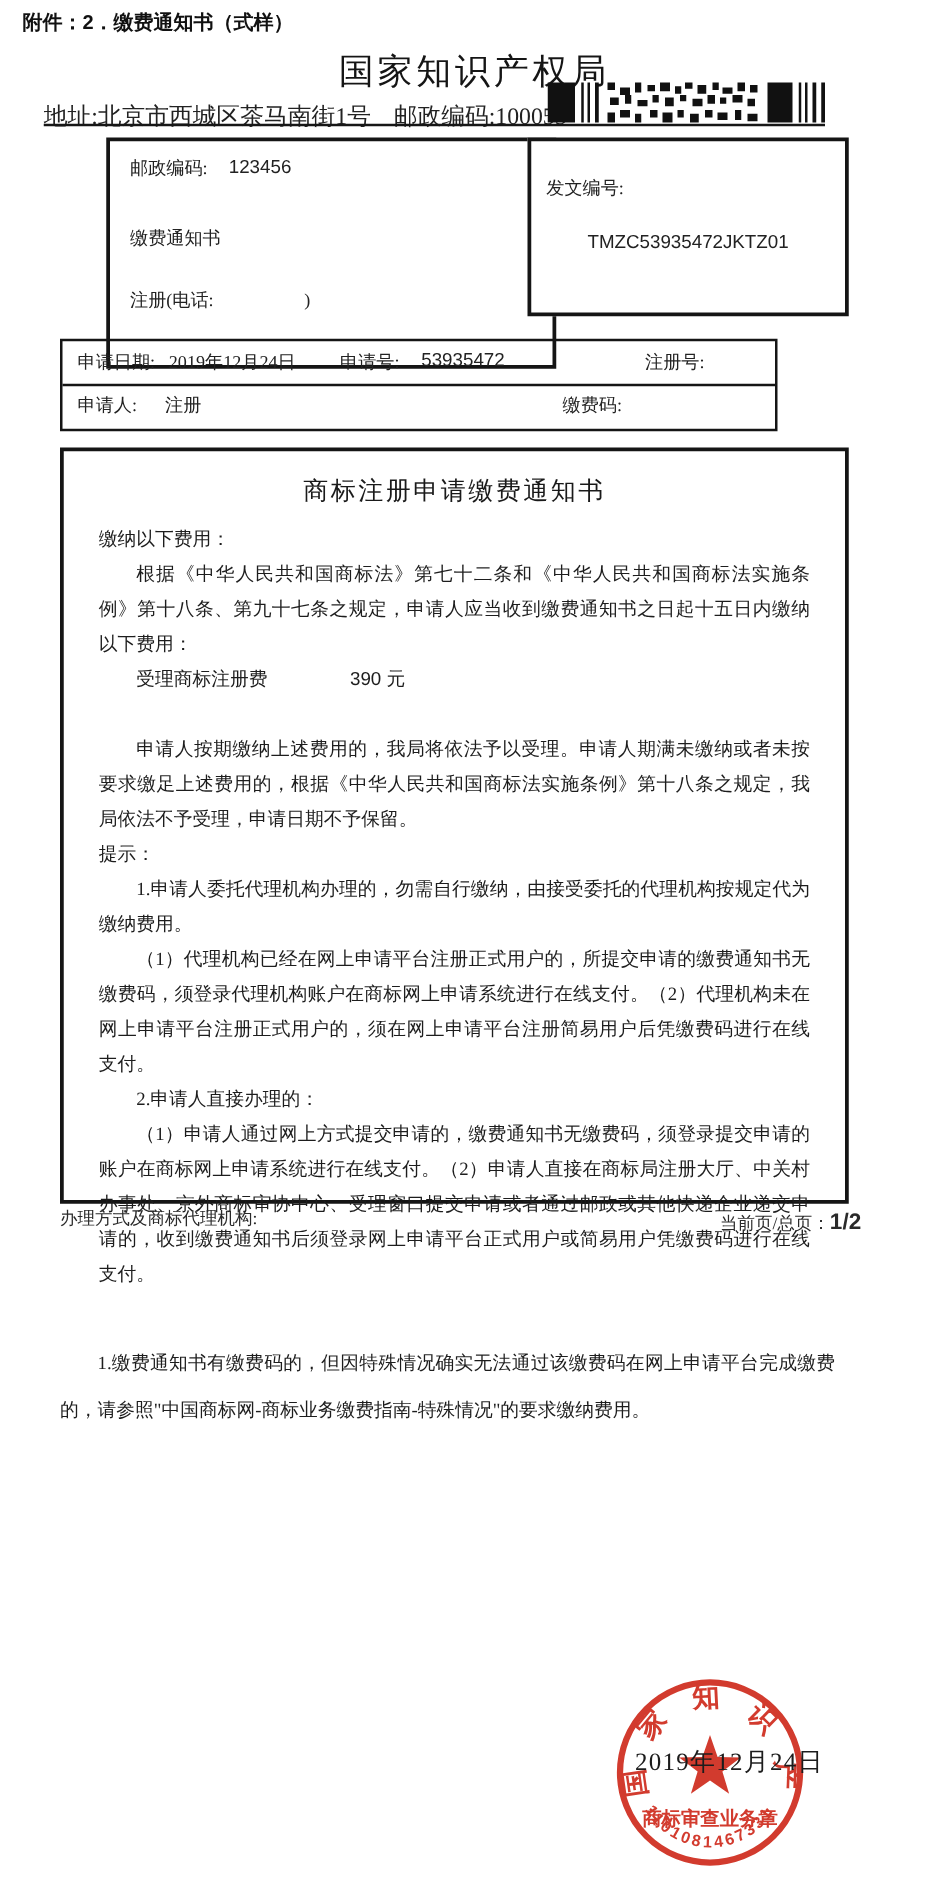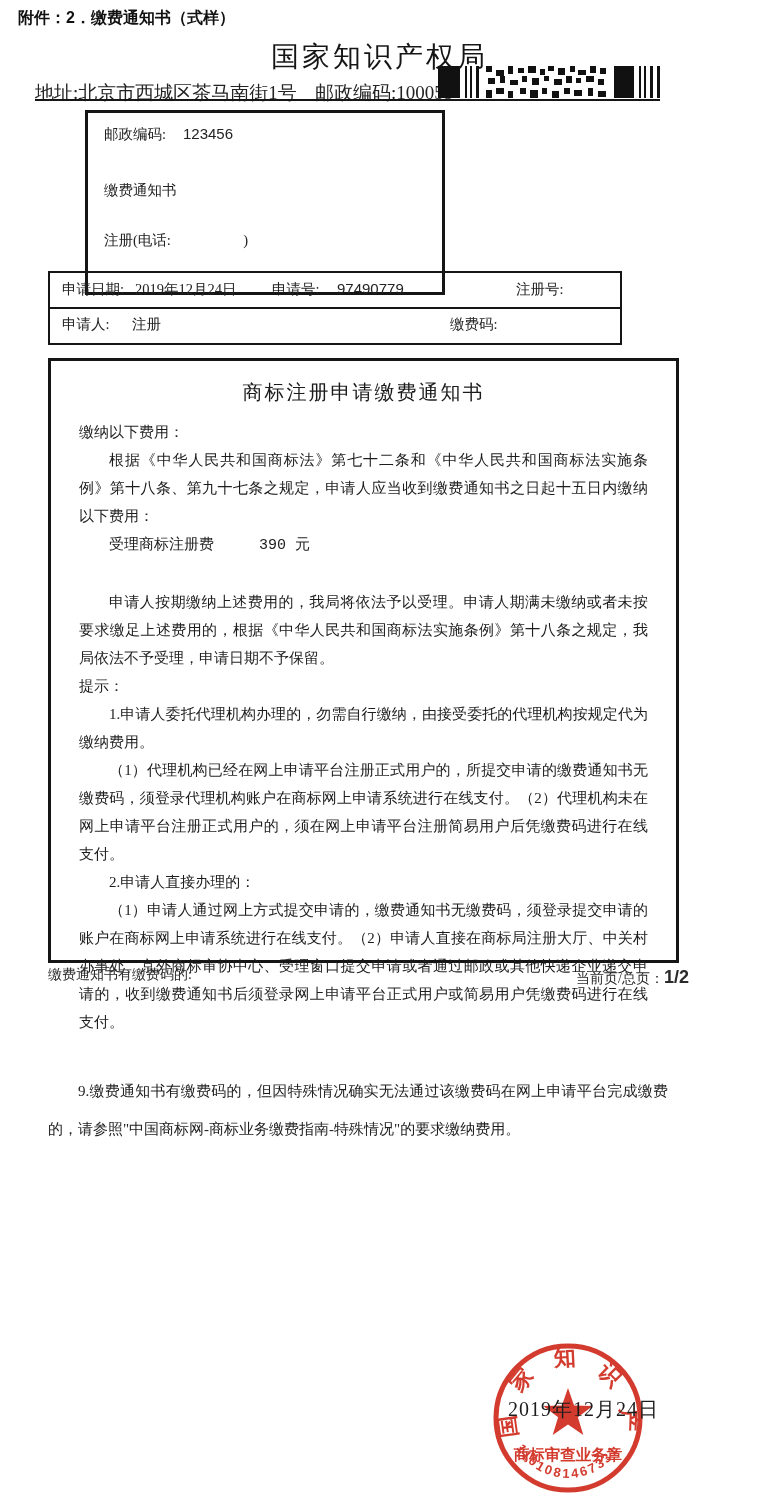--- a/index.html
+++ b/index.html
@@ -32,21 +32,21 @@
   .app-divider { left:0; top:34px; width:100%; height:2px; background:#151515; }
   .app-box .abs { font-size:14.5px; color:#222; }
 
   .notice-box { left:48px; top:358px; width:631px; height:605px; border:3px solid #151515;
     padding:12px 28px 16px 28px; }
   .notice-title { text-align:center; font-size:20px; letter-spacing:2px; color:#1a1a1a;
     margin:6px 0 12px 0; }
   .para { font-size:15px; line-height:28px; text-align:justify; color:#1d1d1d; }
   .indent { text-indent:2em; }
   .fee-row { font-size:15px; line-height:28px; padding-left:2em; }
-  .fee-amount { margin-left:45px; font-family:Liberation Mono, monospace; }
+  .fee-amount { margin-left:66px; font-family:Liberation Sans, sans-serif; }
   .spacer-line { height:28px; }
 
   .agent-line { left:48px; top:966px; font-size:14px; color:#2a2a2a; }
   .page-indicator { left:576px; top:967px; font-size:14px; color:#2a2a2a; }
   .page-value { font-family:"Liberation Sans","DejaVu Sans",sans-serif; font-weight:bold; font-size:18px;margin-top:23px; }
 
   .page2-para { left:48px; top:1072px; width:620px; font-size:15px; line-height:38px;
     text-indent:2em; text-align:justify; color:#1d1d1d; }
 
   .seal { left:490px; top:1340px; }
@@ -113,27 +113,31 @@
     </g>
   </svg>
 
   <div class="abs box recipient-box">
     <span class="abs" style="left:16px; top:12px;">邮政编码:</span>
     <span class="abs sans" style="left:95px; top:12px; font-size:15px;">123456</span>
     <span class="abs" style="left:16px; top:68px;">缴费通知书</span>
     <span class="abs" style="left:16px; top:118px;">注册(电话:                    )</span>
   </div>
 
+  <div class="abs box dispatch-box">
+    <span class="abs" style="left:12px; top:28px;">发文编号:</span>
+    <span class="abs sans" style="left:45px; top:72px; font-size:15px;">TMZC53935472JKTZ01</span>
+  </div>
 
   <div class="abs app-box">
     <div class="abs app-divider"></div>
     <span class="abs" style="left:12px; top:7px;">申请日期:</span>
     <span class="abs" style="left:85px; top:7px;">2019年12月24日</span>
     <span class="abs" style="left:222px; top:7px;">申请号:</span>
-    <span class="abs sans" style="left:287px; top:7px; font-size:15px;">97490779</span>
+    <span class="abs sans" style="left:287px; top:7px; font-size:15px;">53935472</span>
     <span class="abs" style="left:466px; top:7px;">注册号:</span>
     <span class="abs" style="left:12px; top:42px;">申请人:</span>
     <span class="abs" style="left:82px; top:42px;text-align:right;">注册</span>
     <span class="abs" style="left:400px; top:42px;">缴费码:</span>
   </div>
 
   <div class="abs notice-box">
     <div class="notice-title">商标注册申请缴费通知书</div>
     <div class="para">缴纳以下费用：</div>
     <div class="para indent">根据《中华人民共和国商标法》第七十二条和《中华人民共和国商标法实施条例》第十八条、第九十七条之规定，申请人应当收到缴费通知书之日起十五日内缴纳以下费用：</div>
@@ -142,26 +146,26 @@
     </div>
     <div class="para spacer-line"></div>
     <div class="para indent">申请人按期缴纳上述费用的，我局将依法予以受理。申请人期满未缴纳或者未按要求缴足上述费用的，根据《中华人民共和国商标法实施条例》第十八条之规定，我局依法不予受理，申请日期不予保留。</div>
     <div class="para">提示：</div>
     <div class="para indent">1.申请人委托代理机构办理的，勿需自行缴纳，由接受委托的代理机构按规定代为缴纳费用。</div>
     <div class="para indent">（1）代理机构已经在网上申请平台注册正式用户的，所提交申请的缴费通知书无缴费码，须登录代理机构账户在商标网上申请系统进行在线支付。（2）代理机构未在网上申请平台注册正式用户的，须在网上申请平台注册简易用户后凭缴费码进行在线支付。</div>
     <div class="para indent">2.申请人直接办理的：</div>
     <div class="para indent">（1）申请人通过网上方式提交申请的，缴费通知书无缴费码，须登录提交申请的账户在商标网上申请系统进行在线支付。（2）申请人直接在商标局注册大厅、中关村办事处、京外商标审协中心、受理窗口提交申请或者通过邮政或其他快递企业递交申请的，收到缴费通知书后须登录网上申请平台正式用户或简易用户凭缴费码进行在线支付。</div>
   </div>
 
-  <div class="abs agent-line">缴费通知书有缴费码的:</div>
+  <div class="abs agent-line">办理方式及商标代理机构:</div>
   <div class="abs page-indicator">
     <span>当前页/总页：</span><span class="page-value">1/2</span>
   </div>
 
-  <div class="abs page2-para">9.缴费通知书有缴费码的，但因特殊情况确实无法通过该缴费码在网上申请平台完成缴费的，请参照"中国商标网-商标业务缴费指南-特殊情况"的要求缴纳费用。</div>
+  <div class="abs page2-para">1.缴费通知书有缴费码的，但因特殊情况确实无法通过该缴费码在网上申请平台完成缴费的，请参照"中国商标网-商标业务缴费指南-特殊情况"的要求缴纳费用。</div>
 
   <svg class="abs seal" width="158" height="158" viewBox="0 0 158 158" aria-hidden="true" style="opacity:.92;">
     <g fill="none" stroke="#cf2b1d">
       <circle cx="78" cy="78" r="72" stroke-width="5"></circle>
     </g>
     <defs>
       <path id="arcTop" d="M 28.2 96 A 53 53 0 1 1 127.8 96"></path>
       <path id="arcBottom" d="M 24.1 104.3 A 60 60 0 0 0 131.9 104.3"></path>
     </defs>
     <text font-size="22" font-weight="bold" fill="#cf2b1d" font-family="Liberation Serif, DejaVu Serif, serif">

